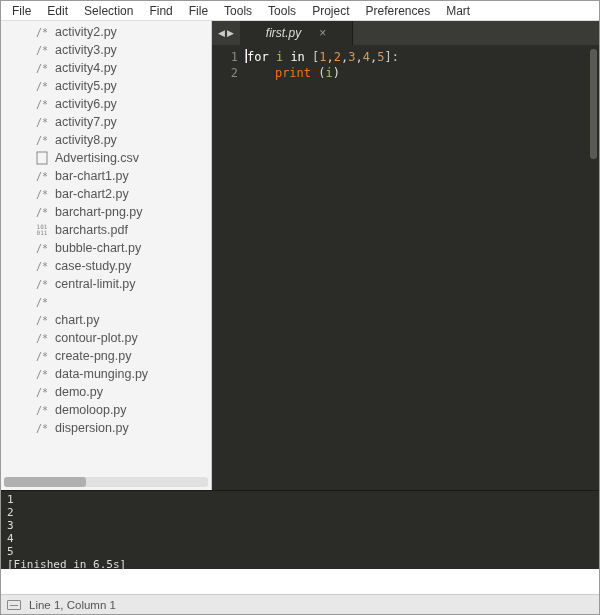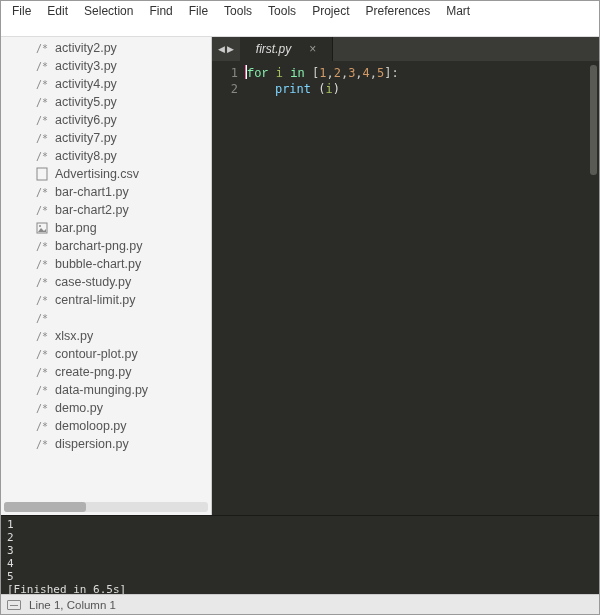--- a/index.html
+++ b/index.html
@@ -1,46 +1,46 @@
 <!DOCTYPE html>
 <html><head>
 <meta charset="utf-8">
 <style>
   * { margin: 0; padding: 0; box-sizing: border-box; }
   body { font-family: "Segoe UI", Arial, sans-serif; font-size: 12px; width: 600px; height: 615px; display: flex; flex-direction: column; background: #fff; color: #333; overflow: hidden; border: 1px solid #999; }
-  .menubar { display: flex; height: 36px; background: #fff; padding: 2px 4px; gap: 2px; border-bottom: 1px solid #ddd; font-size: 12px; }
+  .menubar { display: flex; height: 20px; background: #fff; padding: 2px 4px; gap: 2px; border-bottom: 1px solid #ddd; font-size: 12px; }
   .menubar span { padding: 1px 7px; cursor: default; }
   .main { flex: 1; display: flex; overflow: hidden; }
   .sidebar { width: 211px; background: #f4f4f4; display: flex; flex-direction: column; overflow: hidden; border-right: 1px solid #ccc; }
   .file-list { flex: 1; overflow-y: auto; padding-top: 2px; }
   .file-item { display: flex; align-items: center; padding: 2px 0 2px 34px; gap: 6px; font-size: 12.5px; color: #555; cursor: default; }
   .file-icon { width: 14px; height: 14px; display: inline-flex; align-items: center; justify-content: center; font-size: 9px; color: #888; flex-shrink: 0; }
   .sidebar-scrollbar { height: 10px; background: #e0e0e0; margin: 3px; border-radius: 3px; }
   .sidebar-scrollbar .thumb { height: 100%; width: 40%; background: #b0b0b0; border-radius: 3px; }
   .editor-area { flex: 1; display: flex; flex-direction: column; background: #2b2b27; position: relative; }
   .tabbar { height: 24px; background: #3a3a36; display: flex; align-items: stretch; }
   .nav-arrows { display: flex; align-items: center; padding: 0 6px; color: #ccc; gap: 2px; }
-  .tab { display: flex; align-items: center; background: #2b2b27; padding: 0 16px; gap: 18px; color: #ddd; font-style: italic; font-size: 12px; border-right: 1px solid #1a1a18; justify-content: center; }
+  .tab { display: flex; align-items: center; background: #2b2b27; padding: 0 26px; gap: 18px; color: #ddd; font-style: italic; font-size: 12px; border-right: 1px solid #1a1a18; justify-content: center; }
   .tab .close { font-style: normal; color: #999; font-size: 12px; }
   .code-area { flex: 1; display: flex; background: #2b2b27; font-family: Consolas, monospace; font-size: 12px; line-height: 16px; padding-top: 4px; }
   .gutter { width: 34px; text-align: right; color: #888; padding-right: 8px; user-select: none; }
   .gutter div { height: 16px; }
   .code { flex: 1; color: #ddd; }
   .code-line { height: 16px; white-space: pre; }
   .cursor { display:inline-block; width:1px; height:14px; background:#fff; vertical-align: -2px; box-shadow: -1px 0 0 0 #e06c9f; }
-  .tok-kw { color: #86efac; font-family: Liberation Mono, monospace; }
+  .tok-kw { color: #ffffff; }
   .tok-var { color: #a5c261; }
   .tok-num { color: #d19a66; }
-  .tok-func { color: #7dd3fc; }
+  .tok-func { color: #f97316; }
   .tok-paren { color: #ddd; }
   .tok-punc { color: #ccc; }
   .editor-vscroll { position: absolute; right: 0; top: 24px; bottom: 0; width: 11px; background: #2b2b27; }
   .editor-vscroll .thumb { position: absolute; top: 4px; left: 2px; width: 7px; height: 110px; background: #5a5a55; border-radius: 3px; }
   .console { height: 79px; background: #2b2b27; color: #ddd; font-family: Consolas, monospace; font-size: 11px; line-height: 13px; padding: 2px 6px; border-top: 1px solid #1a1a18; white-space: pre; }
-  .statusbar { height: 20px; background: #e8e8e8; border-top: 1px solid #ccc; display: flex; align-items: center; padding: 0 6px; gap: 8px; font-size: 11.5px; color: #555; }
+  .statusbar { height: 20px; background: #e8e8e8; border-top: 1px solid #ccc; display: flex; align-items: center; padding: 0 6px; gap: 8px; font-size: 11.5px; color: #555; margin-top: 25px; }
   .status-icon { width: 14px; height: 10px; border: 1px solid #888; border-radius: 1px; position: relative; }
   .status-icon::after { content:""; position:absolute; left:2px; top:4px; right:2px; height:1px; background:#888; }
 </style>
 </head>
 <body>
 
 <div class="menubar" id="menubar">
     <span>File</span>
     <span>Edit</span>
     <span>Selection</span>
@@ -113,36 +113,32 @@
           <span>bar-chart1.py</span>
         </div>
         <div class="file-item">
           <span class="file-icon">
             <span style="font-family:monospace;font-size:10px;color:#888;">/*</span>
           </span>
           <span>bar-chart2.py</span>
         </div>
         <div class="file-item">
           <span class="file-icon">
-            <svg width="12" height="12" viewBox="0 0 12 12">
-              <rect x="1" y="1" width="10" height="10" fill="none" stroke="#888"></rect>
-              <circle cx="4" cy="4" r="1" fill="#888"></circle>
-              <path d="M2 10 L5 6 L8 9 L10 7 L10 10 Z" fill="#888"></path>
-            </svg>
-          </span>
-          <span>bar.png</span>
-        </div>
-        <div class="file-item">
-          <span class="file-icon">
             <span style="font-family:monospace;font-size:10px;color:#888;">/*</span>
           </span>
           <span>barchart-png.py</span>
         </div>
         <div class="file-item">
           <span class="file-icon">
+            <span style="font-family:monospace;font-size:6px;line-height:6px;color:#888;">101<br>011</span>
+          </span>
+          <span>barcharts.pdf</span>
+        </div>
+        <div class="file-item">
+          <span class="file-icon">
             <span style="font-family:monospace;font-size:10px;color:#888;">/*</span>
           </span>
           <span>bubble-chart.py</span>
         </div>
         <div class="file-item">
           <span class="file-icon">
             <span style="font-family:monospace;font-size:10px;color:#888;">/*</span>
           </span>
           <span>case-study.py</span>
         </div>
@@ -154,21 +150,21 @@
         </div>
         <div class="file-item">
           <span class="file-icon">
             <span style="font-family:monospace;font-size:10px;color:#888;">/*</span>
           </span>
         </div>
         <div class="file-item">
           <span class="file-icon">
             <span style="font-family:monospace;font-size:10px;color:#888;">/*</span>
           </span>
-          <span>xlsx.py</span>
+          <span>chart.py</span>
         </div>
         <div class="file-item">
           <span class="file-icon">
             <span style="font-family:monospace;font-size:10px;color:#888;">/*</span>
           </span>
           <span>contour-plot.py</span>
         </div>
         <div class="file-item">
           <span class="file-icon">
             <span style="font-family:monospace;font-size:10px;color:#888;">/*</span>

